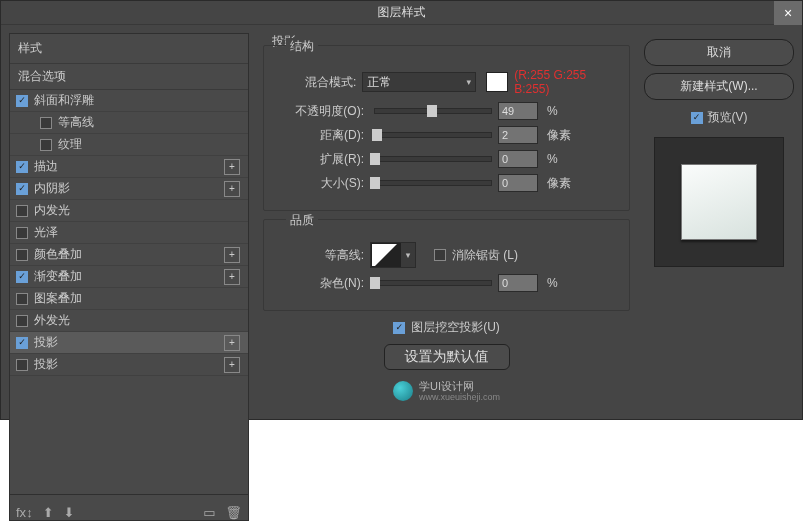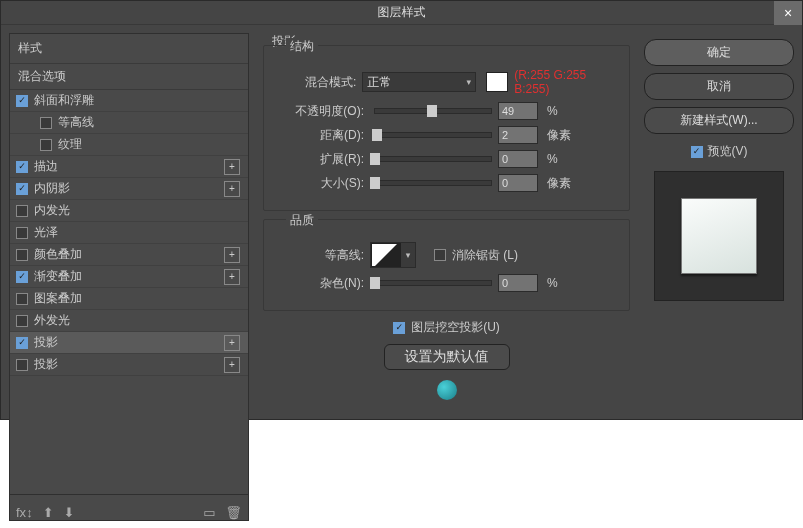--- a/index.html
+++ b/index.html
@@ -225,25 +225,28 @@
         <span class="cb2 checked"></span>
         <span>图层挖空投影(U)</span>
       </div>
 
       <div class="btn-row">
         <div class="ps-btn">设置为默认值</div>
       </div>
 
       <div class="watermark">
         <div class="wm-logo"></div>
+        <div>
+          <div class="wm-text">学UI设计网</div>
+          <div class="wm-sub">www.xueuisheji.com</div>
+        </div>
       </div>
     </div>
 
     <div class="right-panel">
-      <div class="r-btn primary">确定</div>
       <div class="r-btn">取消</div>
       <div class="r-btn">新建样式(W)...</div>
       <div class="preview-row">
         <span class="cb2 checked"></span>
         <span>预览(V)</span>
       </div>
       <div class="preview-box">
         <div class="preview-inner"></div>
       </div>
     </div>

